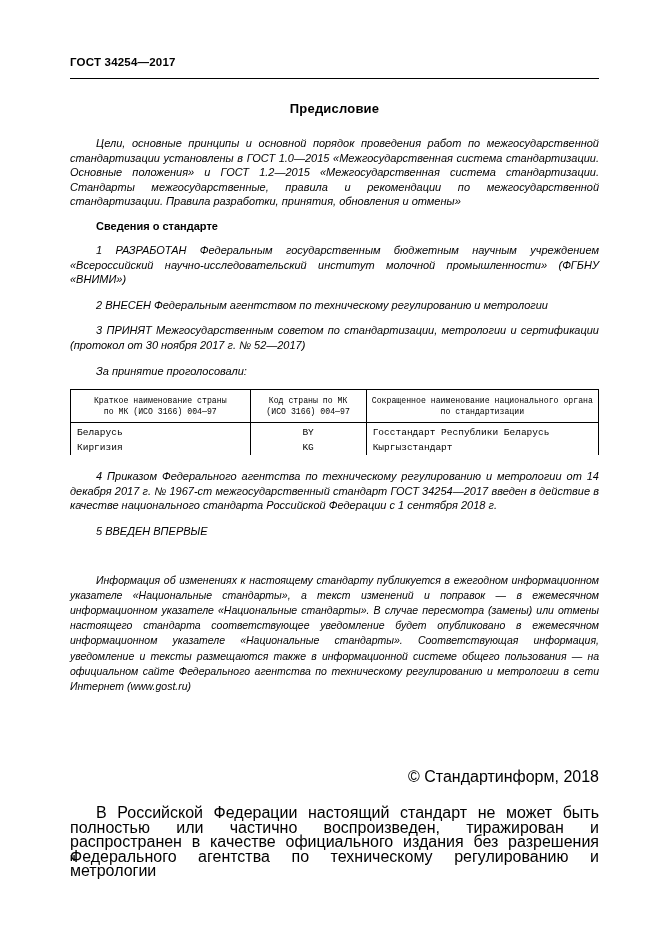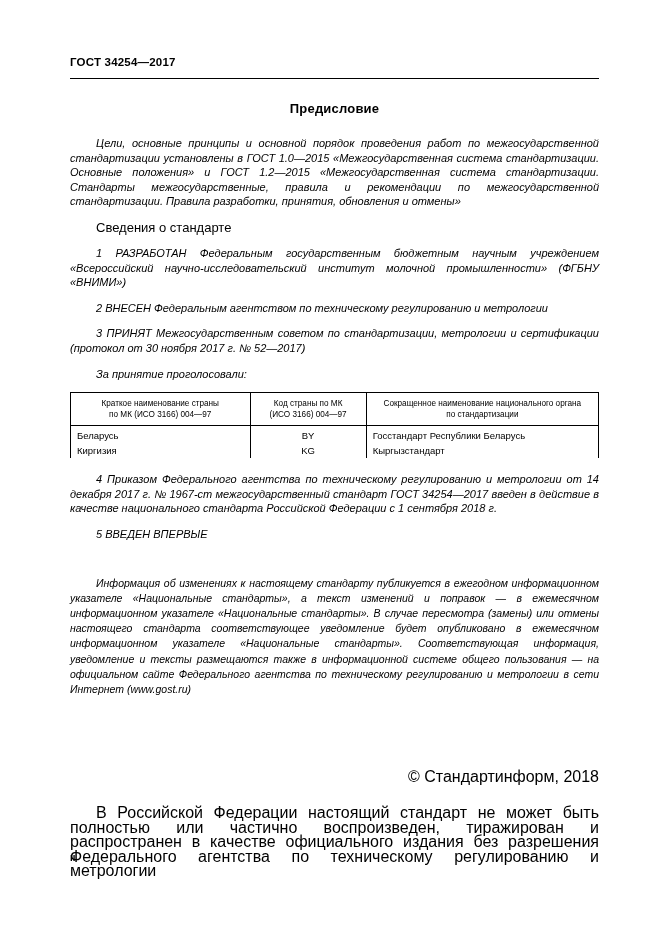--- a/index.html
+++ b/index.html
@@ -44,36 +44,37 @@
   }
   p.body-text {
     font-size: 11px;
     line-height: 14.6px;
     text-align: justify;
     margin: 0 0 11px 0;
     text-indent: 26px;
     font-style: italic;
   }
   .section-heading {
-    font-size: 13px;
-    font-weight: normal;
+    font-size: 11px;
+    font-weight: bold;
     margin: 0 0 11px 0;
     text-indent: 26px;
   }
   table.votes {
     border-collapse: collapse;
     width: 100%;
     margin: 5px 0 14px 0;
     font-size: 8.2px;
   }
   table.votes th,
   table.votes td {
     border: 1px solid #000;
     padding: 3px 4px;
     vertical-align: middle;
+    font-family: Liberation Mono, monospace;
   }
   table.votes th {
     font-weight: normal;
     text-align: center;
     line-height: 11px;
     padding: 5px 4px;
   }
   table.votes td {
     font-size: 9.5px;
     line-height: 13px;

